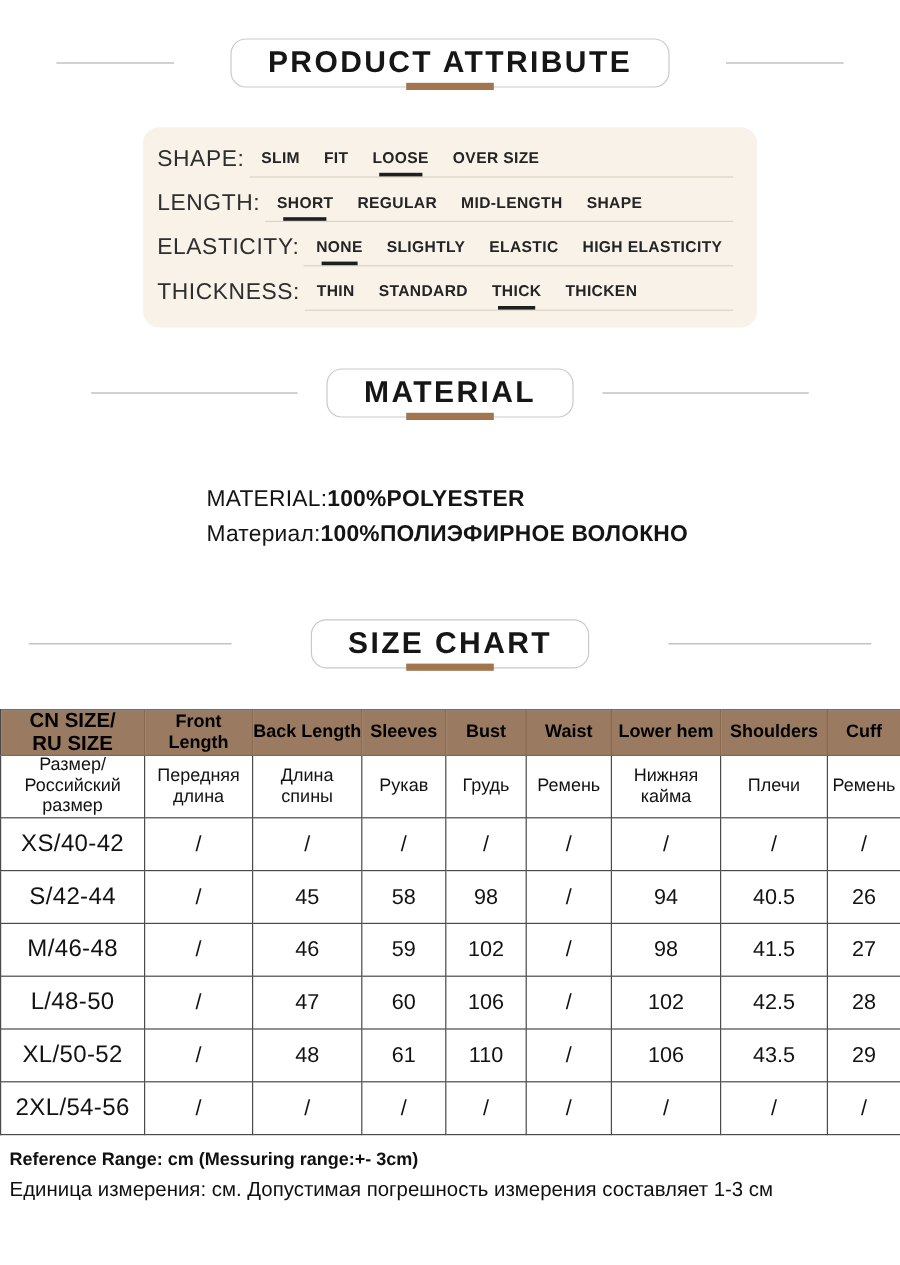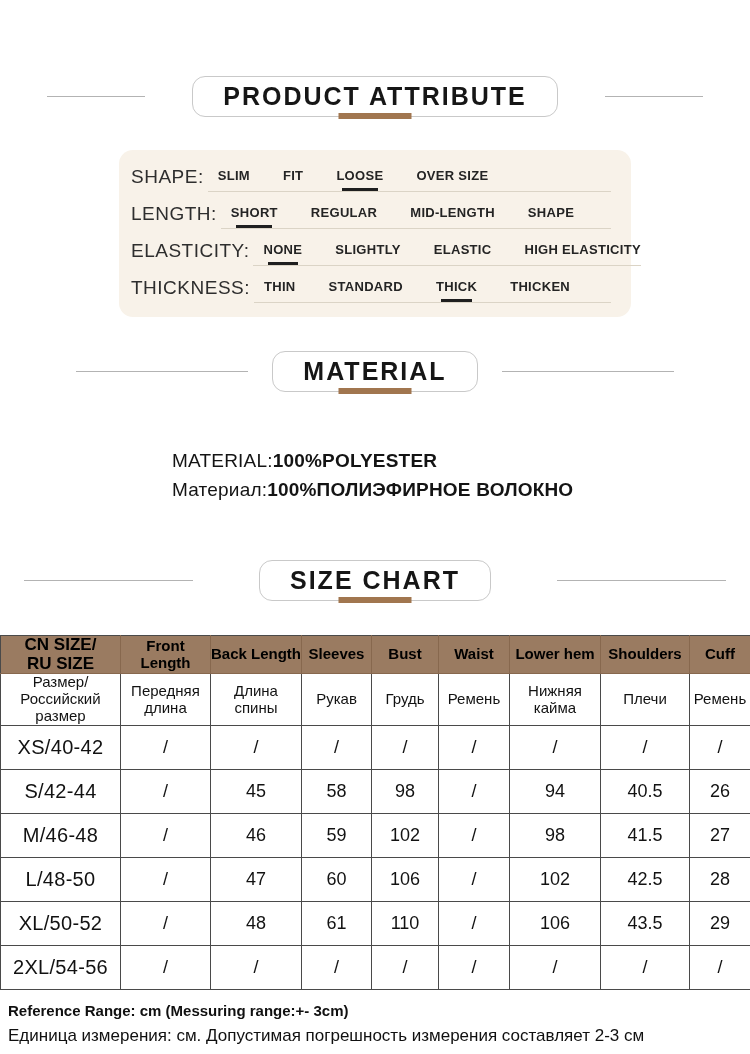--- a/index.html
+++ b/index.html
@@ -6,21 +6,21 @@
   html,body { background:#ffffff; }
   body {
     width:750px; height:1054px; overflow:hidden;
     font-family:"Liberation Sans", sans-serif;
     color:#1c1c1c;
     position:relative;
   }
 
   
   .sec-header { display:flex; align-items:center; justify-content:center; }
-  .sec-header.h1 { margin-top:76px; }
+  .sec-header.h1 { margin-top:32px; }
   .sec-header .side-line { height:1px; background:#b3b3b3; }
   .sec-header.h1 .side-line { width:103px; margin:0 47px; }
   .sec-header.h2 .side-line { width:172px; margin:0 24px; }
   .title-box {
     position:relative; background:#fff;
     border:1px solid #c9c9c9; border-radius:13px;
     height:41px; display:flex; align-items:center; justify-content:center;
     padding:0 30px;
   }
   .title-text { font-size:25px; font-weight:600; letter-spacing:2px; color:#161616; white-space:nowrap; }
@@ -32,21 +32,21 @@
   
   .attr-card {
     width:512px; margin:33px auto 0;
     background:#f8f2e9; border-radius:14px;
     padding:16px 20px 14px 12px;
   }
   .attr-row { display:flex; align-items:flex-end; margin-top:11px; }
   .attr-row:first-child { margin-top:0;justify-content:center; }
   .attr-label { font-size:19px; color:#2e2e2e; letter-spacing:0.5px; white-space:nowrap; padding:0 4px 4px 0; }
   .attr-options {
-    flex:1; display:flex; align-items:baseline; gap:33px;
+    flex:1; display:flex; align-items:baseline; gap:20px;
     border-bottom:1px solid #dbd4c6; padding:0 0 8px 10px;
   }
   .attr-option { position:relative; font-size:13px; font-weight:600; letter-spacing:0.3px; color:#242424; white-space:nowrap; }
   .attr-option.selected::after {
     content:""; position:absolute; left:12%; right:12%; bottom:-8px;
     height:3px; background:#1f1f1f;
   }
 
   
   .sec-header.material { margin-top:34px; }
@@ -272,13 +272,13 @@
       <td>/</td>
       <td>/</td>
       <td>/</td>
       <td>/</td>
       <td>/</td>
     </tr>
   </tbody>
 </table>
 
 <div class="fn1">Reference Range: cm (Messuring range:+- 3cm)</div>
-<div class="fn2">Единица измерения: см. Допустимая погрешность измерения составляет 2-3 см</div>
+<div class="fn2">Единица измерения: см. Допустимая погрешность измерения составляет 1-3 см</div>
 
 </body></html>

